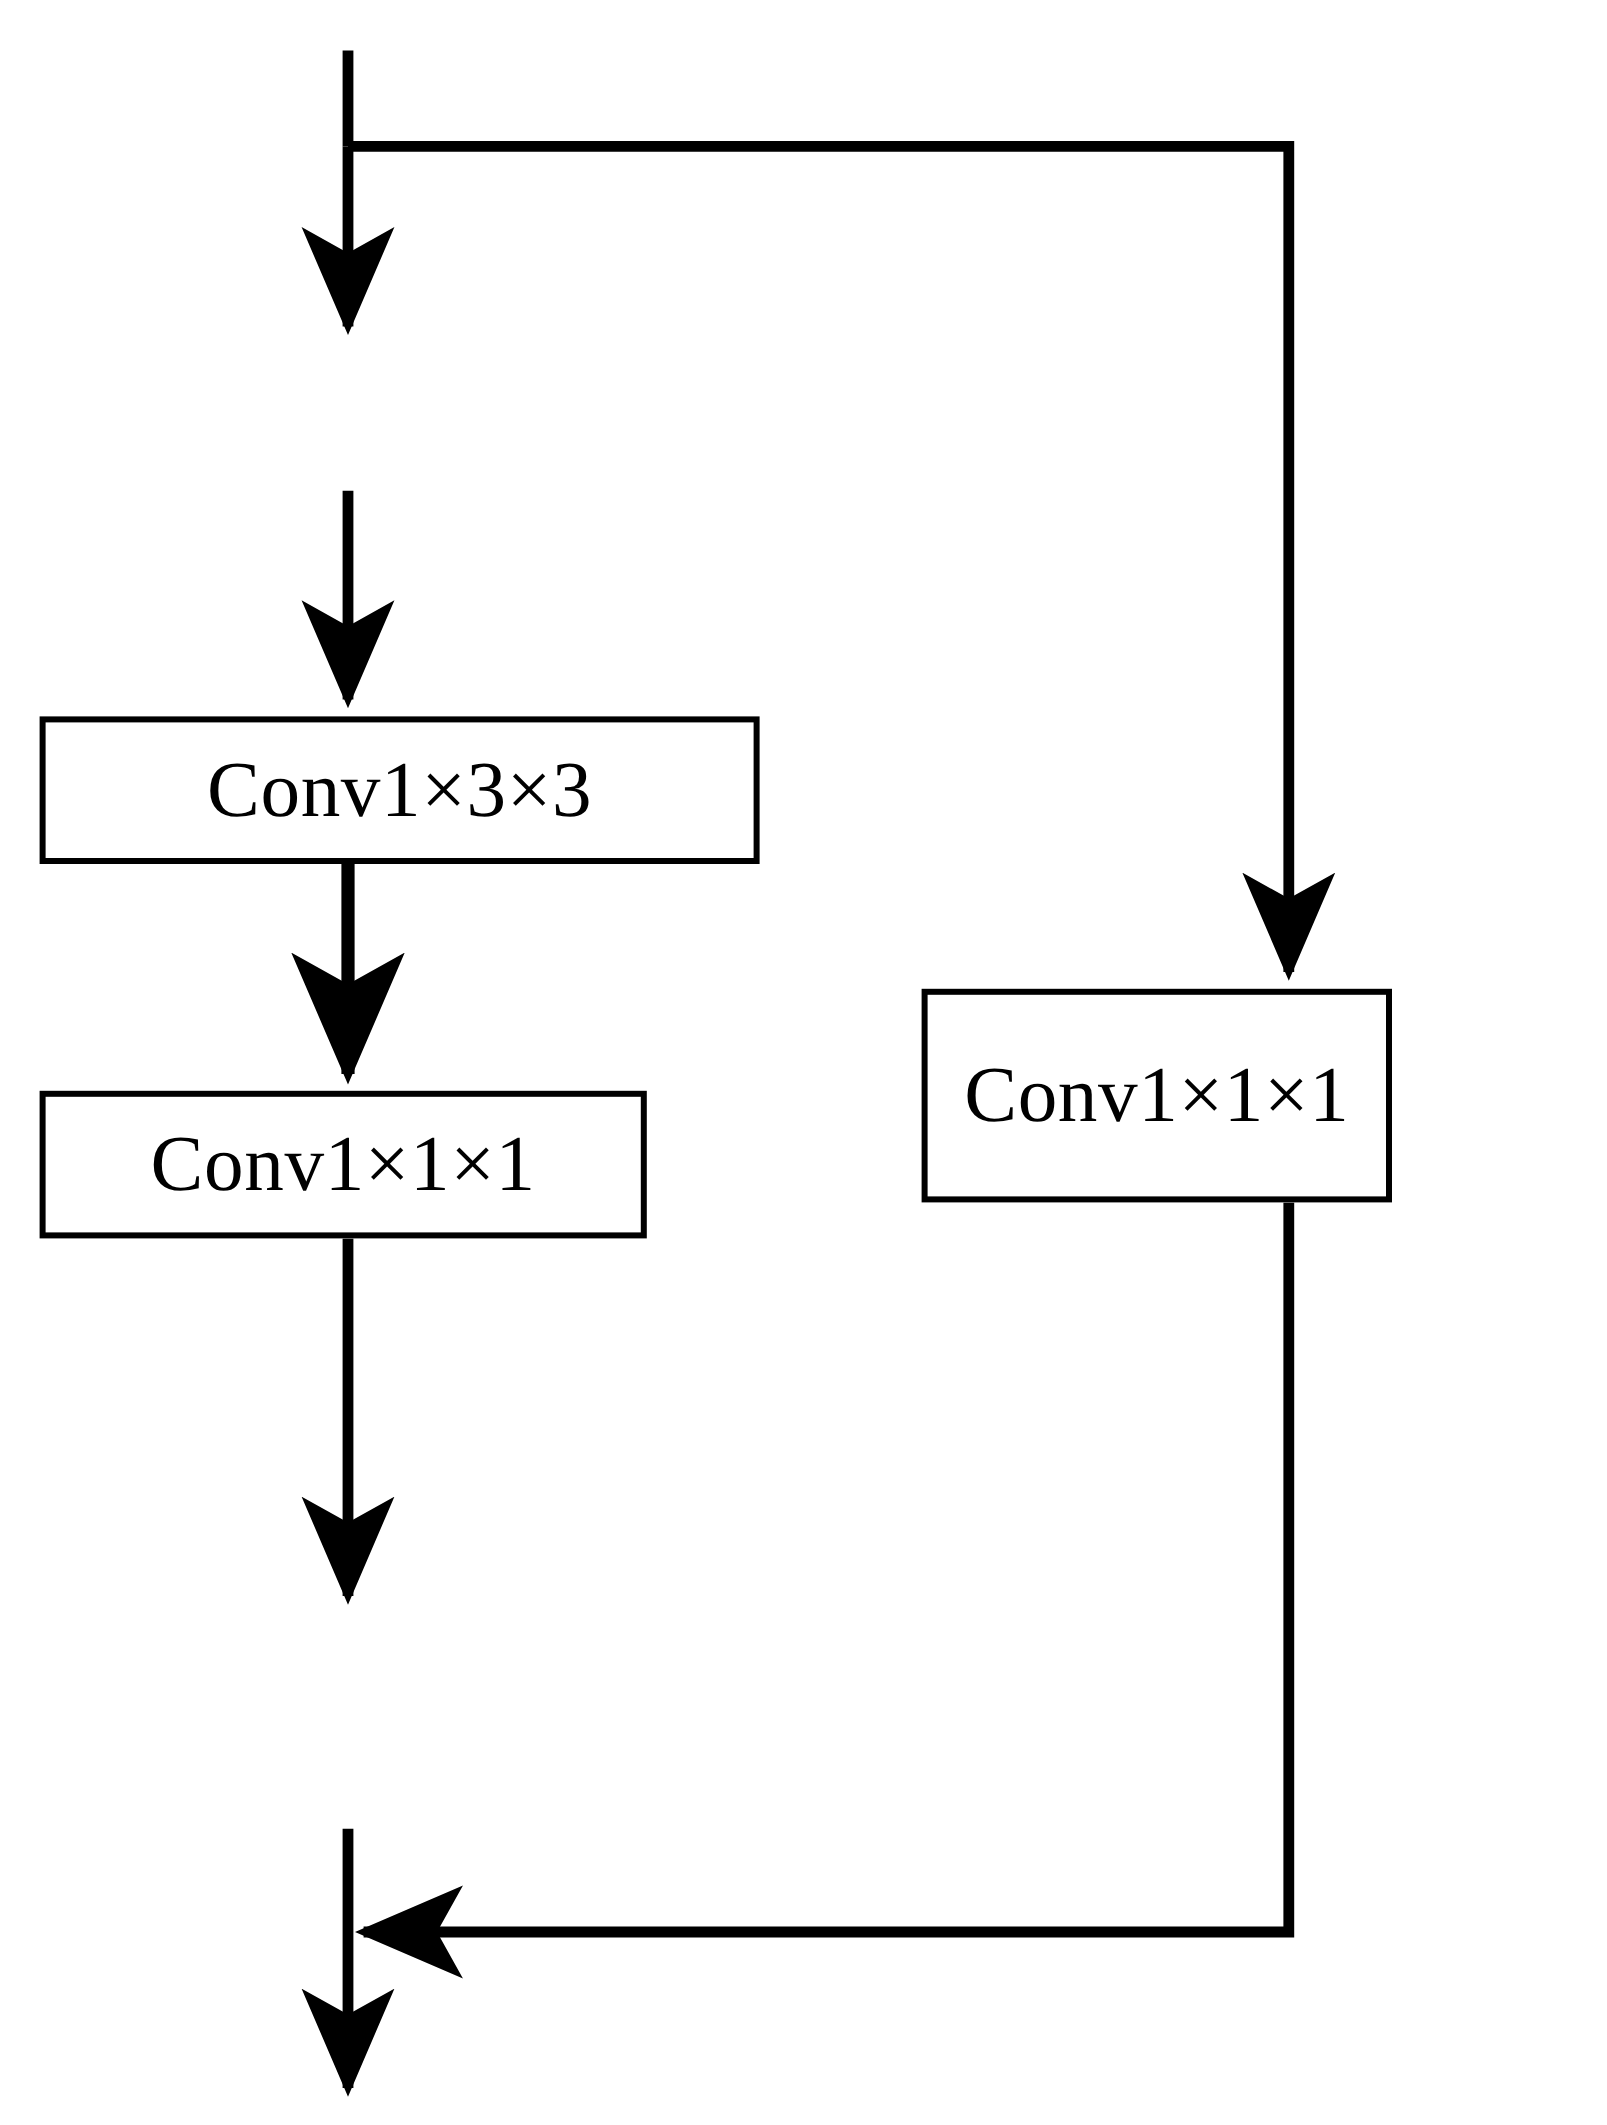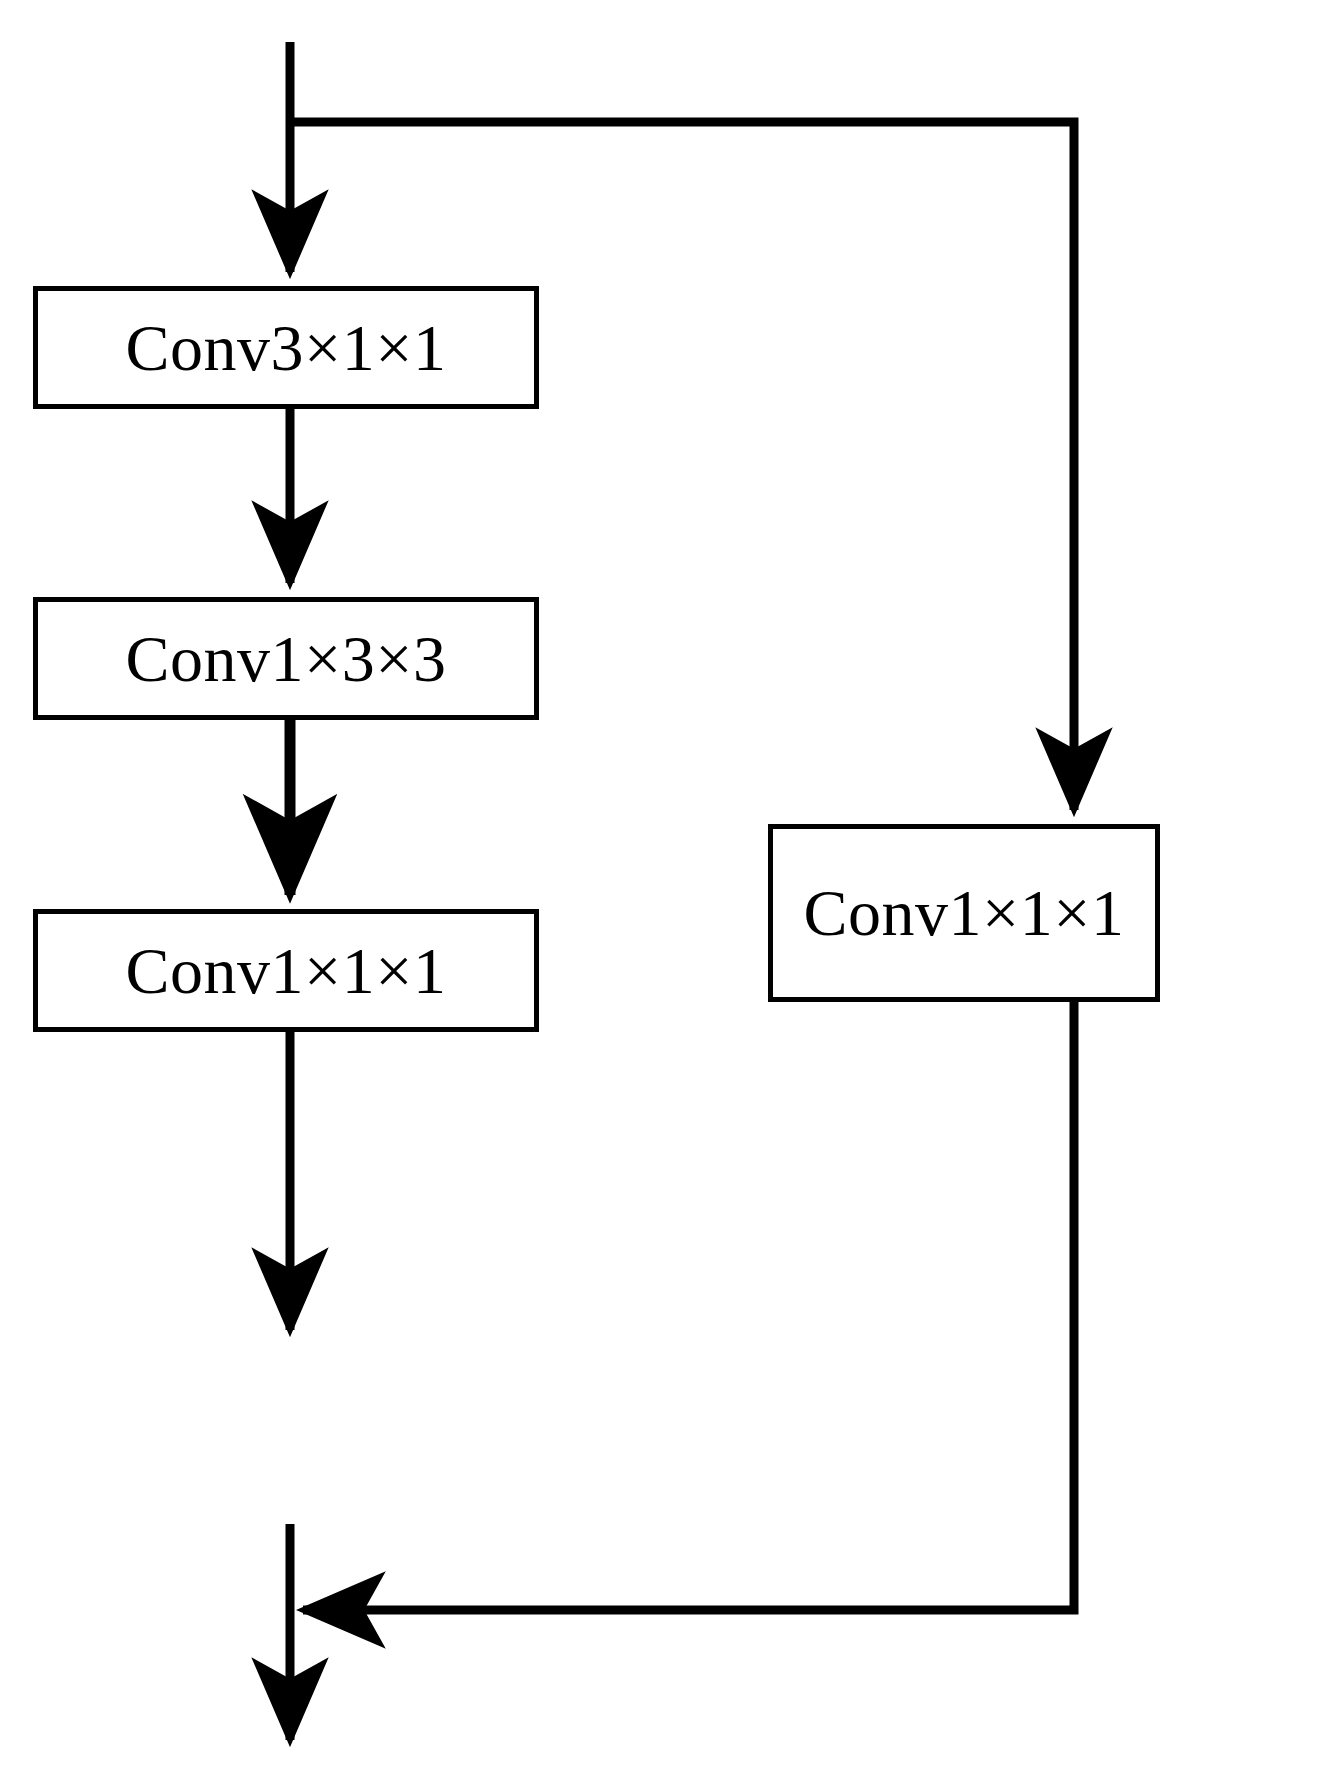--- a/index.html
+++ b/index.html
@@ -79,25 +79,22 @@
 
     <g stroke="#000000" stroke-width="9" fill="none">
       <path d="M1074,1002 L1074,1610 L303,1610" marker-end="url(#arrowhead)"></path>
     </g>
 
     <g stroke="#000000" stroke-width="9" fill="none">
       <path d="M290,1524 L290,1740" marker-end="url(#arrowhead)"></path>
     </g>
   </svg>
 
-  <div class="node-box node-white" style="left:33px; top:286px; width:506px; height:123px;">
-    <span class="node-label">Conv3×1×1</span>
-  </div>
 
-  <div class="node-box node-white" style="left:33px; top:597px; width:506px; height:123px;">
+  <div class="node-box node-white" style="left:33px; top:597px; width:600px; height:123px;">
     <span class="node-label">Conv1×3×3</span>
   </div>
 
   <div class="node-box node-white" style="left:33px; top:909px; width:506px; height:123px;">
     <span class="node-label">Conv1×1×1</span>
   </div>
 
 
   <div class="node-box node-white" style="left:768px; top:824px; width:392px; height:178px;">
     <span class="node-label">Conv1×1×1</span>

